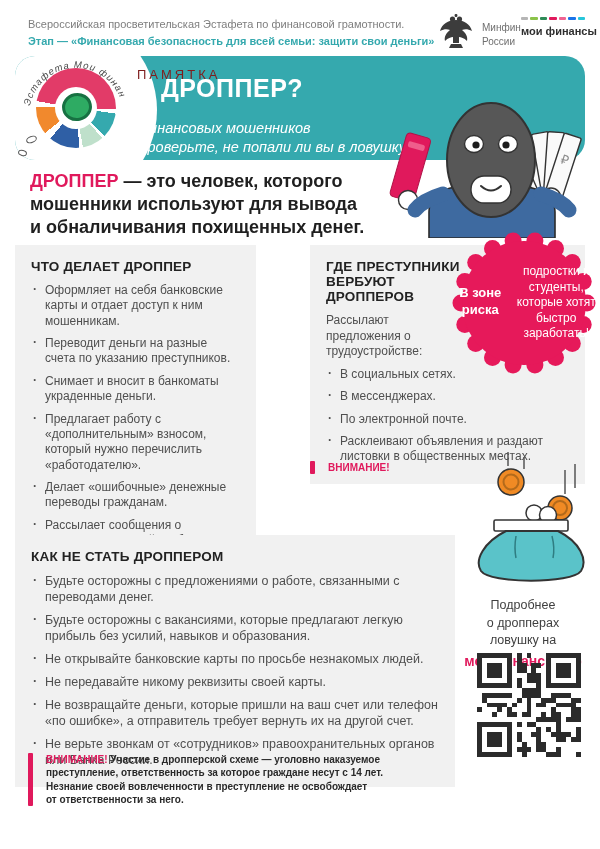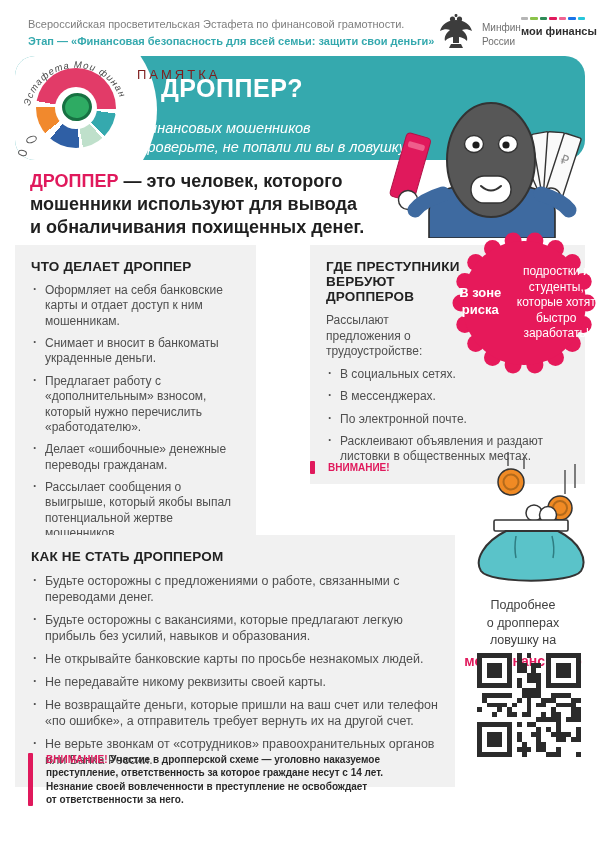--- a/index.html
+++ b/index.html
@@ -197,20 +197,21 @@
   <div class="definition">
     <span class="line"><b class="accent">ДРОППЕР</b><span> — это человек, которого</span></span>
     <span class="line">мошенники используют для вывода</span>
     <span class="line">и обналичивания похищенных денег.</span>
   </div>
 
   <div class="box box-what">
     <h3>ЧТО ДЕЛАЕТ ДРОППЕР</h3>
     <ul>
       <li>Оформляет на себя банковские карты и отдает доступ к ним мошенникам.</li>
+      <li>Переводит деньги на разные счета по указанию преступников.</li>
       <li>Снимает и вносит в банкоматы украденные деньги.</li>
       <li>Предлагает работу с «дополнительным» взносом, который нужно перечислить «работодателю».</li>
       <li>Делает «ошибочные» денежные переводы гражданам.</li>
       <li>Рассылает сообщения о выигрыше, который якобы выпал потенциальной жертве мошенников.</li>
     </ul>
   </div>
 
   <div class="box box-where">
     <h3 style="width:150px">ГДЕ ПРЕСТУПНИКИ ВЕРБУЮТ ДРОППЕРОВ</h3>
     <div class="intro">Рассылают предложения о трудоустройстве:</div>

